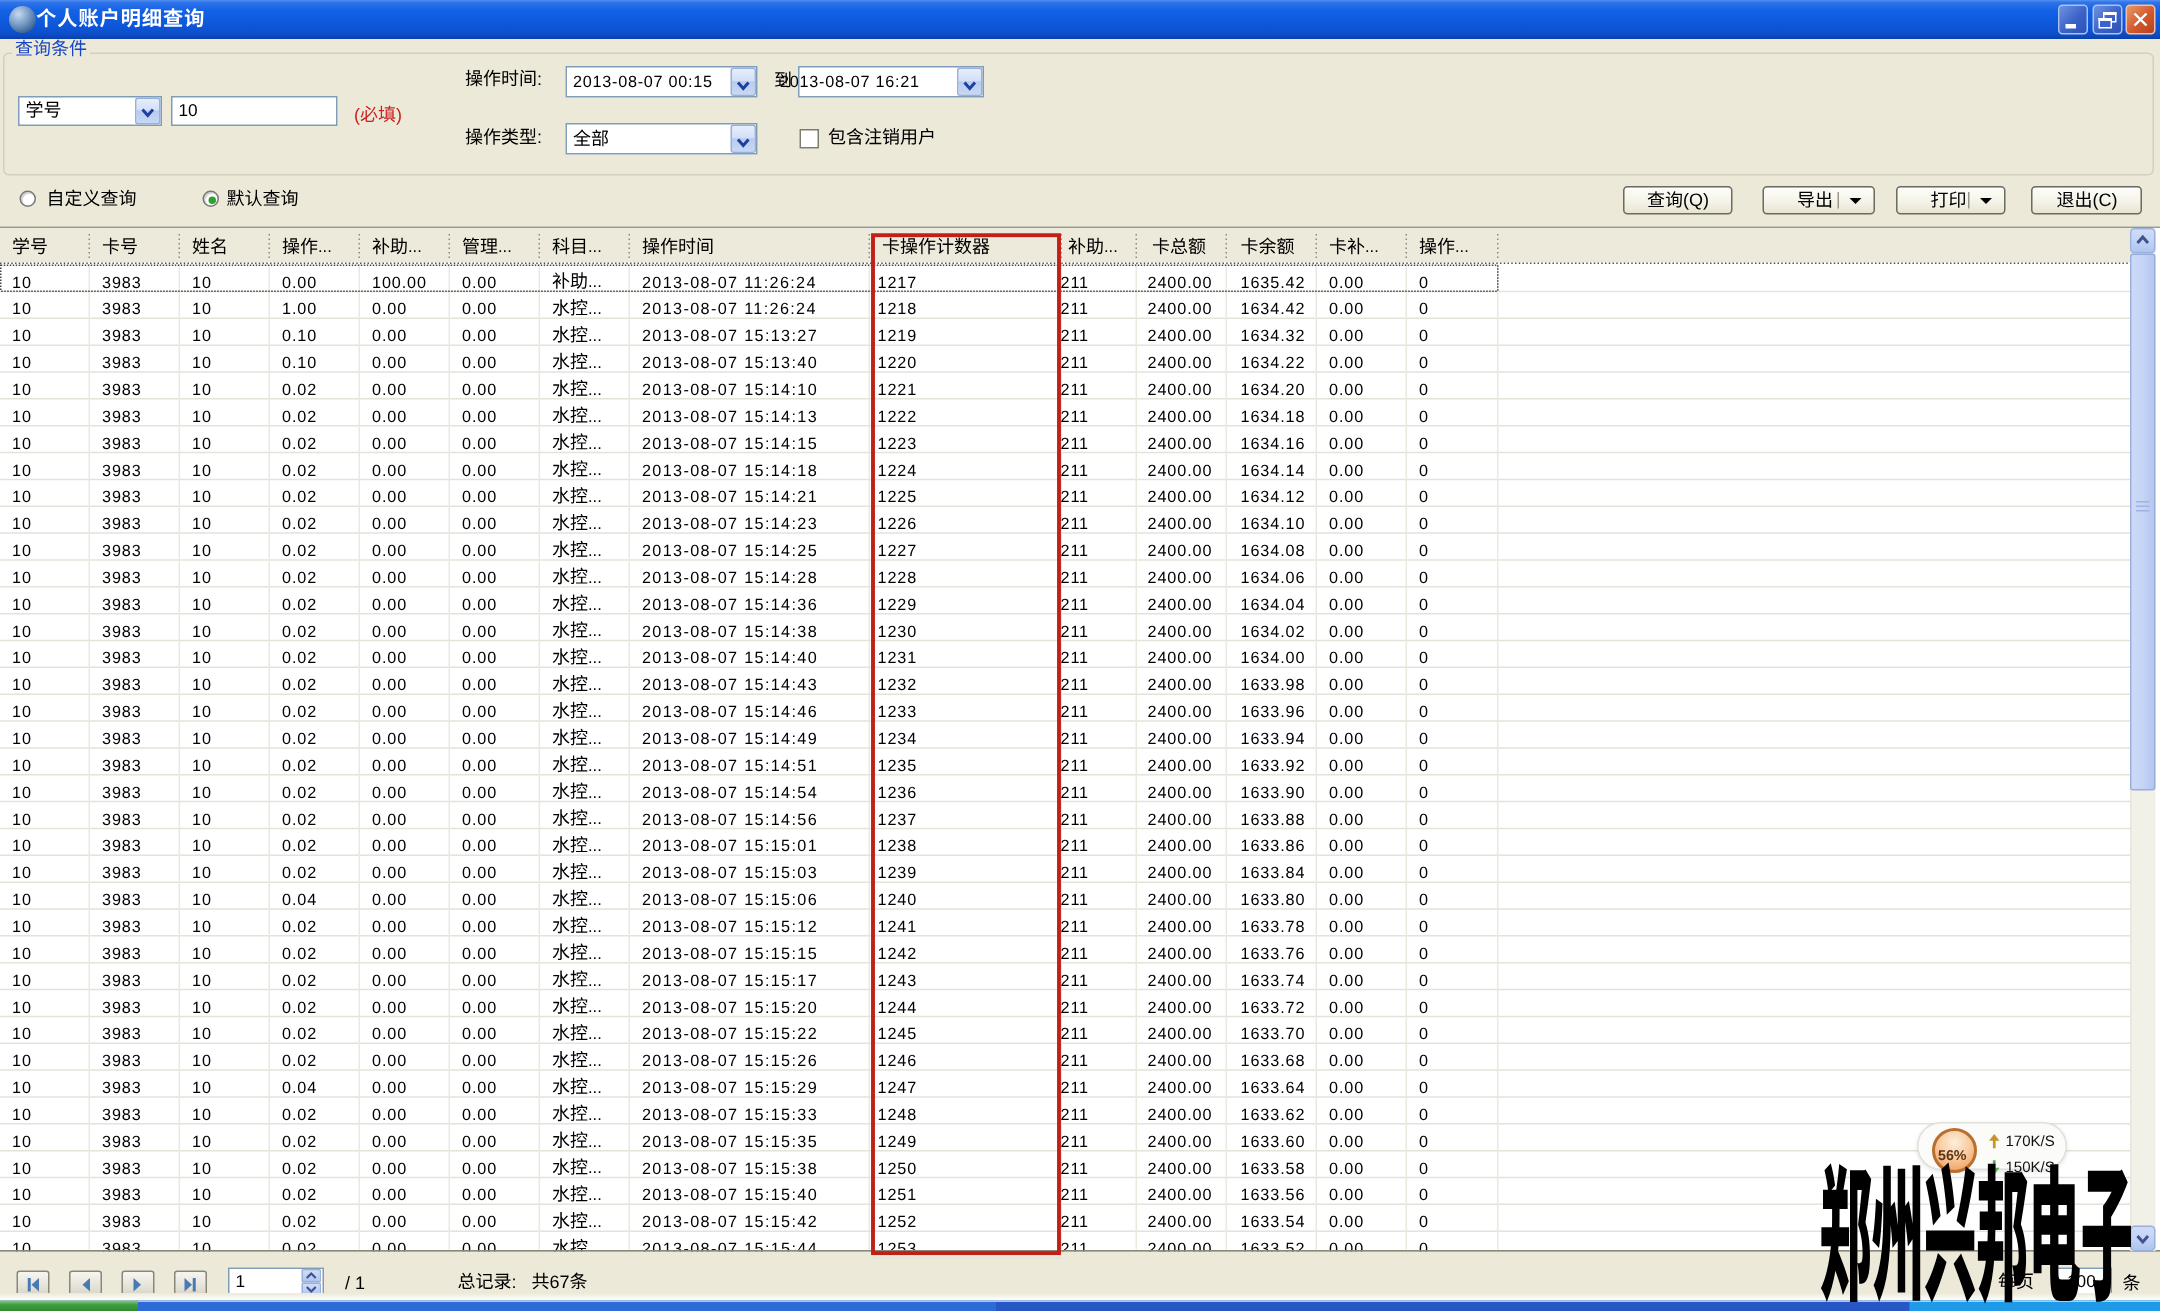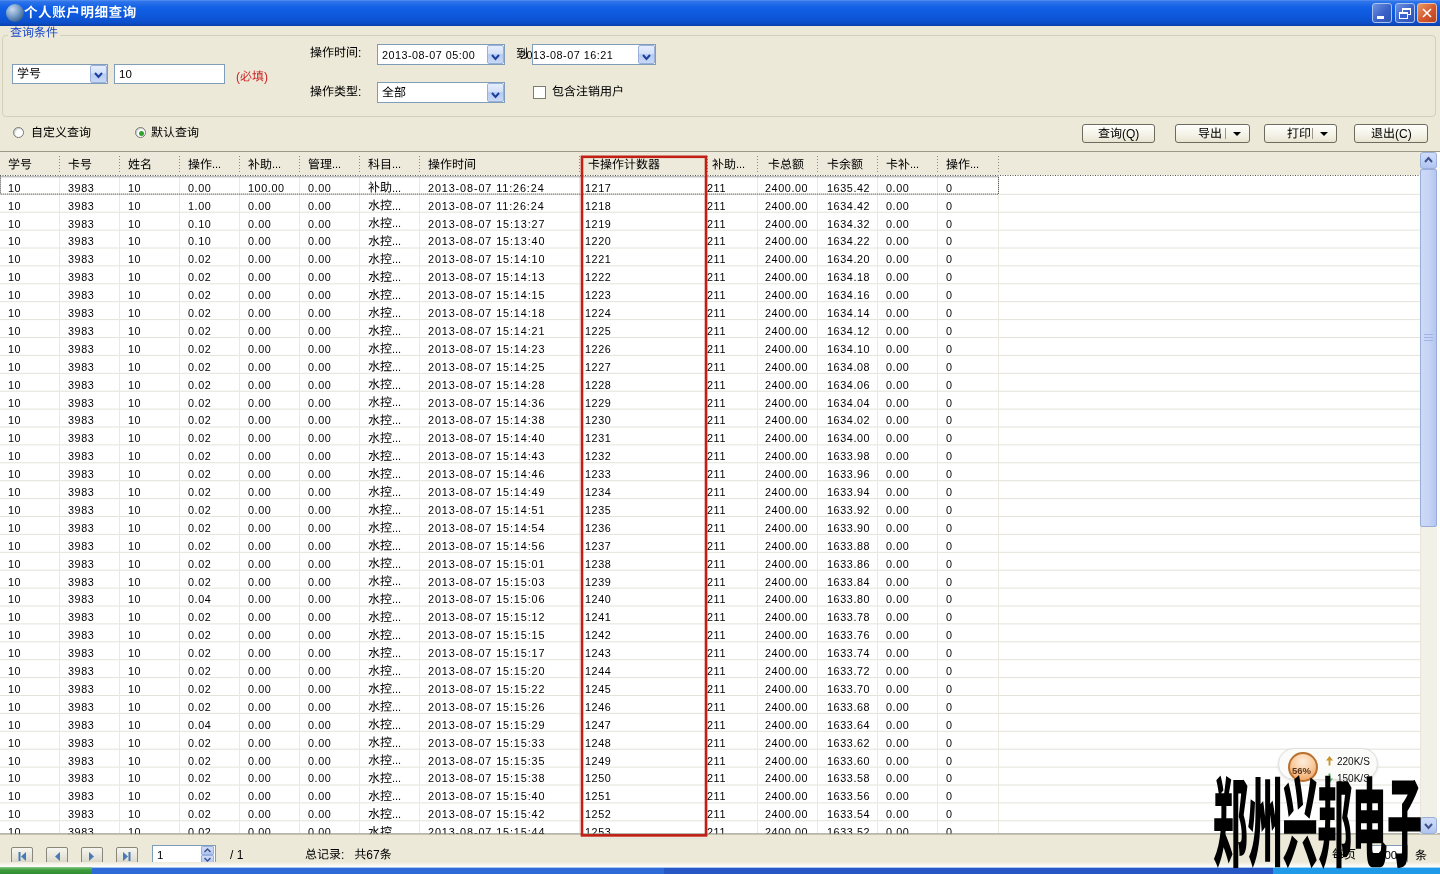--- a/index.html
+++ b/index.html
@@ -133,21 +133,21 @@
       <text x="28.0" y="10.5" font-family="Liberation Sans" font-size="12">)</text>
     </svg></div>
 <div class="t" style="left:310px;top:46px"><svg class="k" width="55" height="15" viewBox="0 0 55 15" fill="#000">
       <use href="#r64cd" transform="translate(0.0 10.5) scale(0.012)"></use>
       <use href="#r4f5c" transform="translate(12.0 10.5) scale(0.012)"></use>
       <use href="#r65f6" transform="translate(24.0 10.5) scale(0.012)"></use>
       <use href="#r95f4" transform="translate(36.0 10.5) scale(0.012)"></use>
       <text x="48.0" y="10.5" font-family="Liberation Sans" font-size="12"> :</text>
     </svg></div>
 <div class="fld" style="left:377px;top:44px;width:128px;height:21px"></div>
-<div class="t" style="left:382px;top:48px;font-size:10.8px;letter-spacing:0.5px">2013-08-07 05:00</div>
+<div class="t" style="left:382px;top:48px;font-size:10.8px;letter-spacing:0.5px">2013-08-07 00:15</div>
 <div class="dd" style="left:487px;top:45px;height:19px">
     <svg style="display:block;margin-top:2px" width="15" height="14">
       <path d="M4 7l3.5 4L11 7" fill="none" stroke="#1d3f9e" stroke-width="2"></path>
     </svg>
   </div>
 <div class="t" style="left:516px;top:47px"><svg class="k" width="12" height="14" viewBox="0 0 12 14" fill="#000">
       <use href="#r5230" transform="translate(0 10.5) scale(0.012)"></use>
     </svg></div>
 <div class="fld" style="left:532px;top:44px;width:124px;height:21px"></div>
 <div class="t" style="left:520px;top:48px;font-size:10.8px;letter-spacing:0.5px">2013-08-07 16:21</div>
@@ -550,17 +550,17 @@
     <use href="#h7535" transform="translate(142.2 88.8) scale(0.035 0.0975)"></use>
     <use href="#h5b50" transform="translate(177.0 88.8) scale(0.035 0.0975)"></use>
   </svg>
 <div class="a" style="z-index:2;left:1278px;top:748px;width:100px;height:32px;border-radius:16px;background:#fbfbfa;border:1px solid #e2e0da;box-shadow:0 1px 3px rgba(0,0,0,.12)"></div>
 <div class="a" style="z-index:2;left:1288px;top:752px;width:30px;height:30px;border-radius:50%;background:radial-gradient(circle at 50% 30%,#fdeedd 0%,#f9cda2 45%,#f3a96c 80%,#f0a160 100%);border:2.5px solid #b96f2d"></div>
 <div class="t" style="z-index:2;left:1292px;top:764px;font-size:9.5px;color:#5a3418;font-weight:bold">56%</div>
 <svg class="a" style="left:1325px;top:756px;z-index:2" width="9" height="10">
     <path d="M4.5 2.5v7" stroke="#c89428" stroke-width="1.8"></path>
     <path d="M4.5 0L1 4.5h7z" fill="#c89428"></path>
   </svg>
-<div class="t" style="z-index:2;left:1337px;top:755px;font-size:10px;color:#111">220K/S</div>
+<div class="t" style="z-index:2;left:1337px;top:755px;font-size:10px;color:#111">170K/S</div>
 <svg class="a" style="left:1325px;top:773px;z-index:2" width="9" height="10">
     <path d="M4.5 0.5v6" stroke="#52ad52" stroke-width="1.8"></path>
     <path d="M4.5 10L1 5.5h7z" fill="#52ad52"></path>
   </svg>
 <div class="t" style="z-index:2;left:1337px;top:772px;font-size:10px;color:#111">150K/S</div>
 </body></html>

